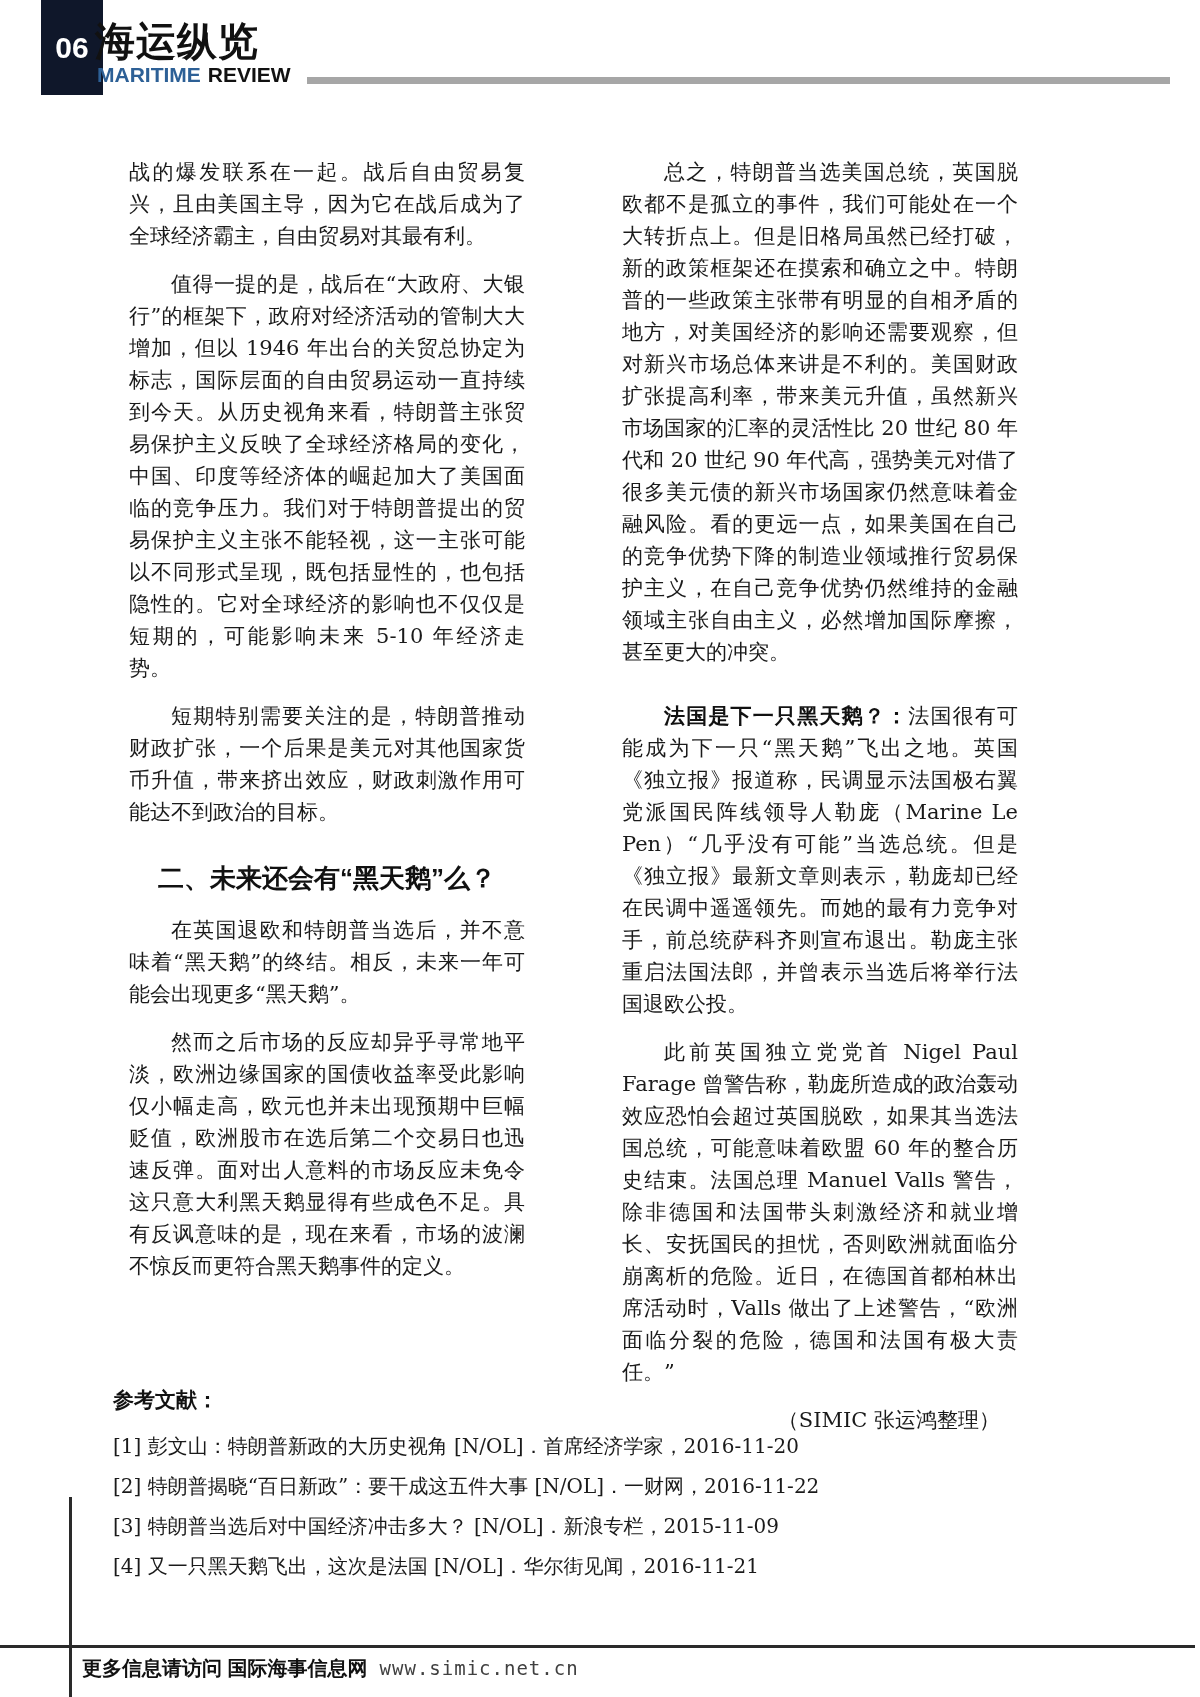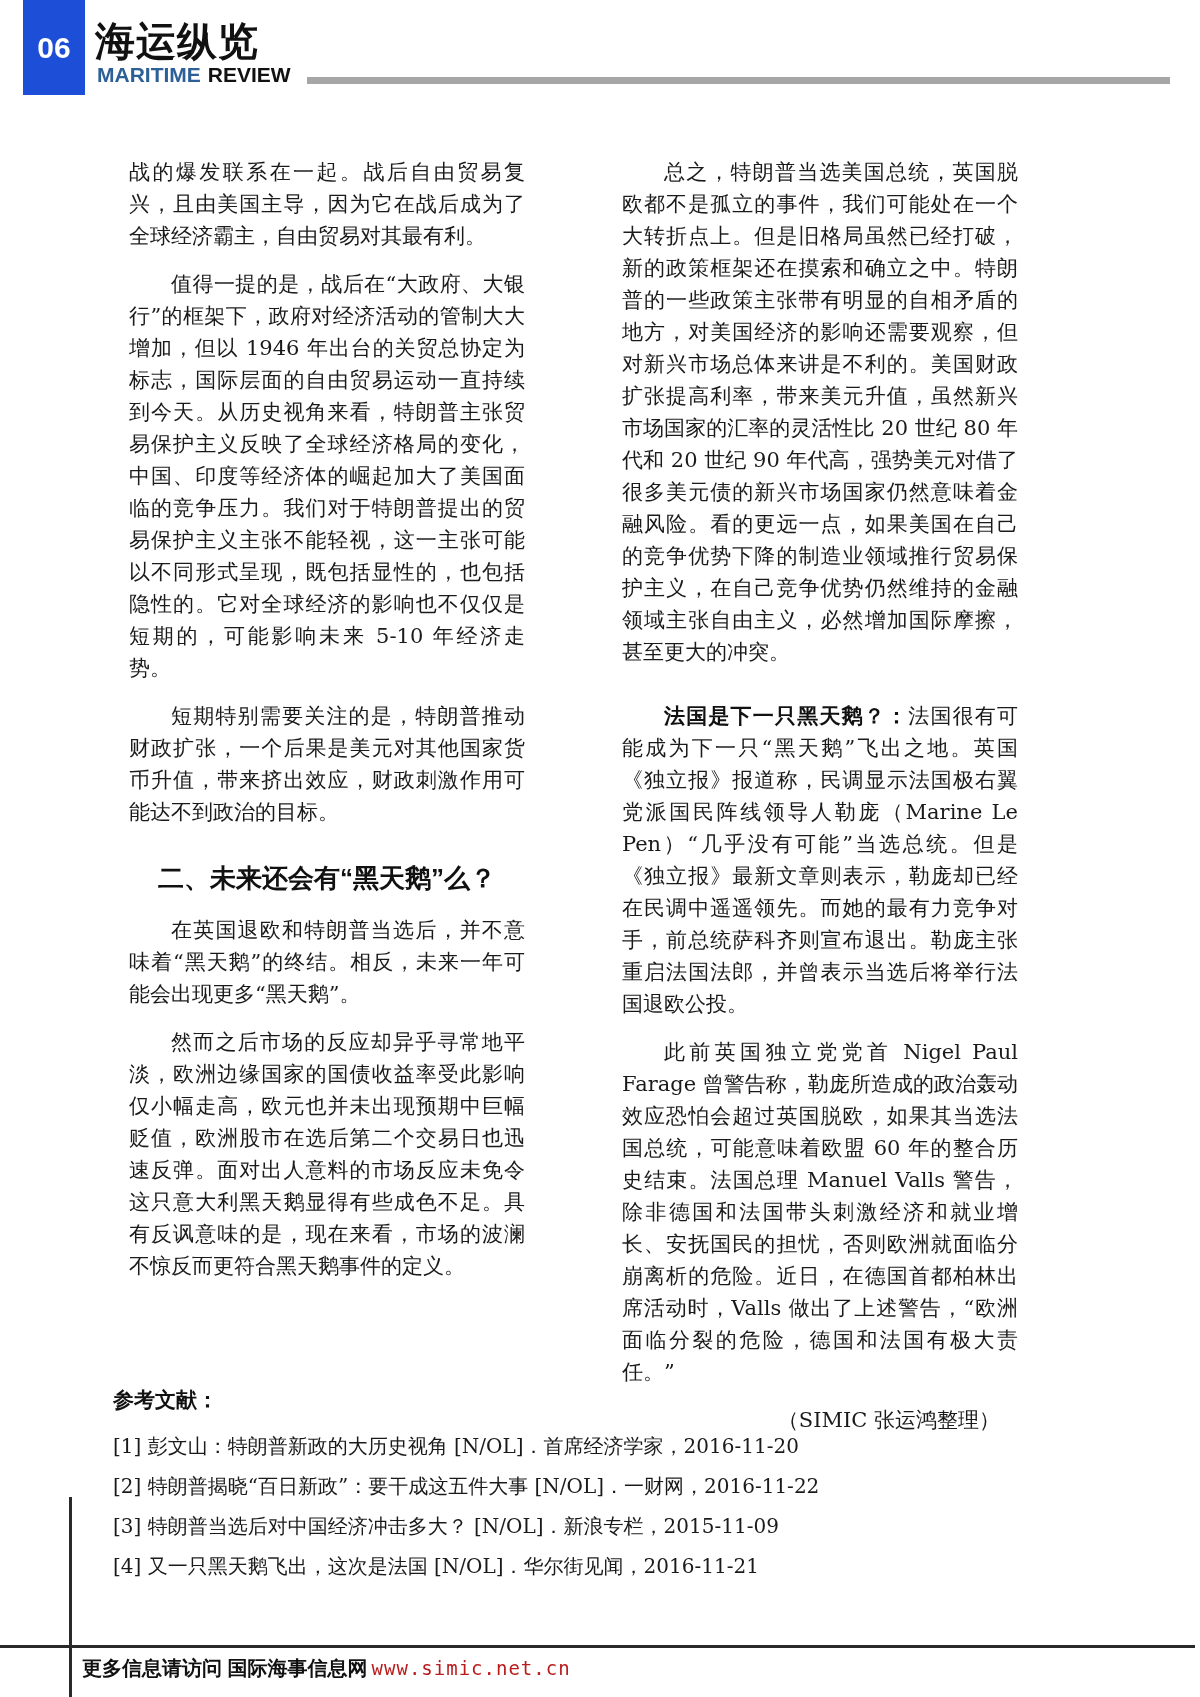--- a/index.html
+++ b/index.html
@@ -3,22 +3,22 @@
 <meta charset="utf-8">
 <style>
   html,body{margin:0;padding:0;background:#e8e8e8;}
   .page{
     position:relative; width:1200px; height:1697px; margin:0 auto;
     background:#ffffff; overflow:hidden; color:#1a1a1a;
     font-family:"DejaVu Serif","Liberation Serif",serif;
   }
   
   .page-num-box{
-    position:absolute; left:23px; top:0; width:62px; height:95px;
-    background:#1d4ed8; display:flex; align-items:center; justify-content:center;
+    position:absolute; left:41px; top:0; width:62px; height:95px;
+    background:#0f172a; display:flex; align-items:center; justify-content:center;
   }
   .page-num-box span{
     color:#ffffff; font-family:"Liberation Sans","DejaVu Sans",sans-serif;
     font-weight:700; font-size:30px;
   }
   .title-cn{
     position:absolute; left:95px; top:18px;
     font-family:"Liberation Sans","DejaVu Sans",sans-serif;
     font-weight:600; font-size:40px; letter-spacing:1px; color:#111;
     line-height:1.15; white-space:nowrap;
@@ -60,29 +60,29 @@
     font-family:"Liberation Sans","DejaVu Sans",sans-serif;
     font-weight:700; font-size:21px; line-height:28px; color:#111;
     margin-bottom:12px;
   }
   .ref-item{font-size:20px; line-height:40px; color:#1a1a1a; text-align:left;}
   
   .footer-vrule{position:absolute; left:69px; top:1497px; width:3px; height:200px; background:#2a2a2a;}
   .footer-hrule{position:absolute; left:0; top:1645px; width:1195px; height:3px; background:#2a2a2a;}
   .footer-text{
     position:absolute; left:82px; top:1655px;
-    display:flex; align-items:baseline; gap:4px; white-space:nowrap;
+    display:flex; align-items:baseline; gap:12px; white-space:nowrap;
   }
   .footer-label{
     font-family:"Liberation Sans","DejaVu Sans",sans-serif;
     font-weight:600; font-size:20px; color:#111;
   }
   .footer-url{
     font-family:"DejaVu Sans Mono","Liberation Mono",monospace;
-    font-size:19px; color:#b91c1c; letter-spacing:1px;
+    font-size:19px; color:#404040; letter-spacing:1px;
   }
 </style>
 </head>
 <body>
 
 <div class="page">
 
   <div class="page-num-box">
     <span>06</span>
   </div>

